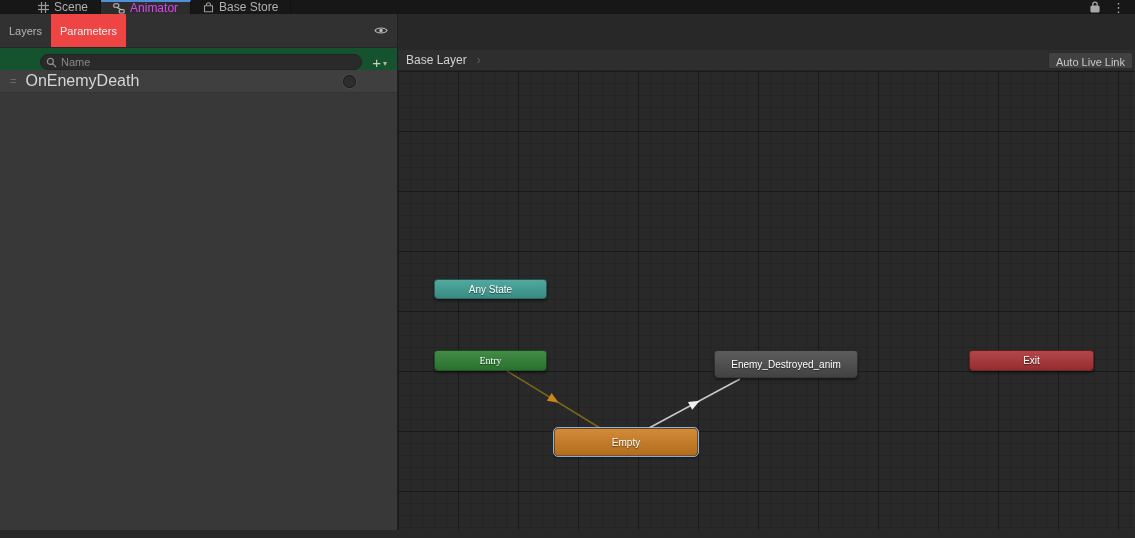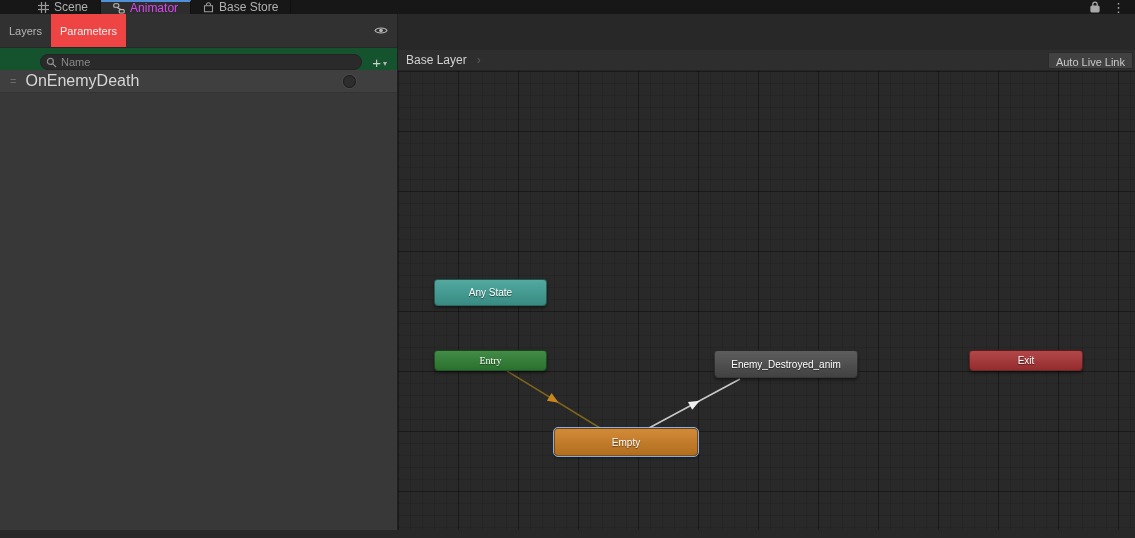--- a/index.html
+++ b/index.html
@@ -209,20 +209,20 @@
           <g>
             <line x1="109" y1="300" x2="202" y2="357" stroke="#7d651c" stroke-width="1.5"></line>
             <polygon points="-5,-4.5 6,0 -5,4.5" fill="#c9861f" transform="translate(155.5,328.5) rotate(31.504266719204193)"></polygon>
           </g>
           <g>
             <line x1="251" y1="357" x2="342" y2="308" stroke="#c9c9c9" stroke-width="1.5"></line>
             <polygon points="-5,-4.5 6,0 -5,4.5" fill="#efefef" transform="translate(296.5,332.5) rotate(-28.30075576600638)"></polygon>
           </g>
         </svg>
 
-    <div class="node" style="left: 36px; top: 208px; width: 113px; height: 27px; background-color: rgb(63, 159, 148);">Any State</div>
+    <div class="node" style="left: 36px; top: 208px; width: 113px; height: 20px; background-color: rgb(63, 159, 148);">Any State</div>
         <div class="node" style="left: 36px; top: 279px; width: 113px; height: 21px; background-color: rgb(46, 128, 51); font-family: Liberation Serif, serif;">Entry</div>
         <div class="node" style="left: 316px; top: 279px; width: 144px; height: 28px; background-color: rgb(75, 75, 75);">Enemy_Destroyed_anim</div>
-        <div class="node" style="left: 571px; top: 279px; width: 114px; height: 21px; background-color: rgb(169, 50, 52);">Exit</div>
+        <div class="node" style="left: 571px; top: 279px; width: 125px; height: 21px; background-color: rgb(169, 50, 52);">Exit</div>
         <div class="node selected" style="left: 156px; top: 357px; width: 144px; height: 28px; background-color: rgb(203, 125, 34);">Empty</div>
       </div>
   </div>
 </div>
 
 </body></html>

